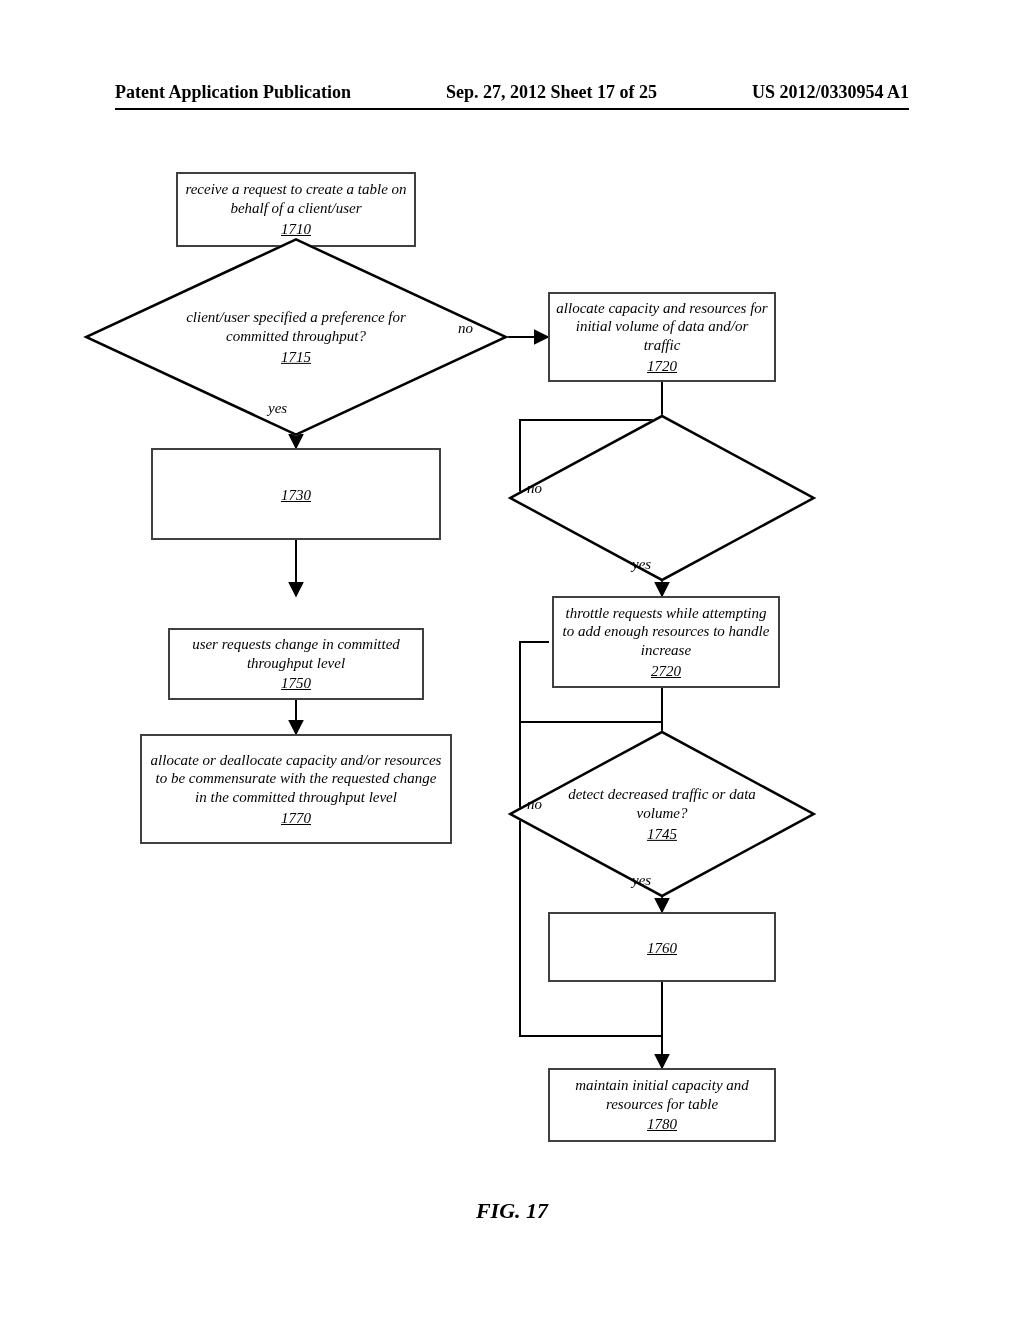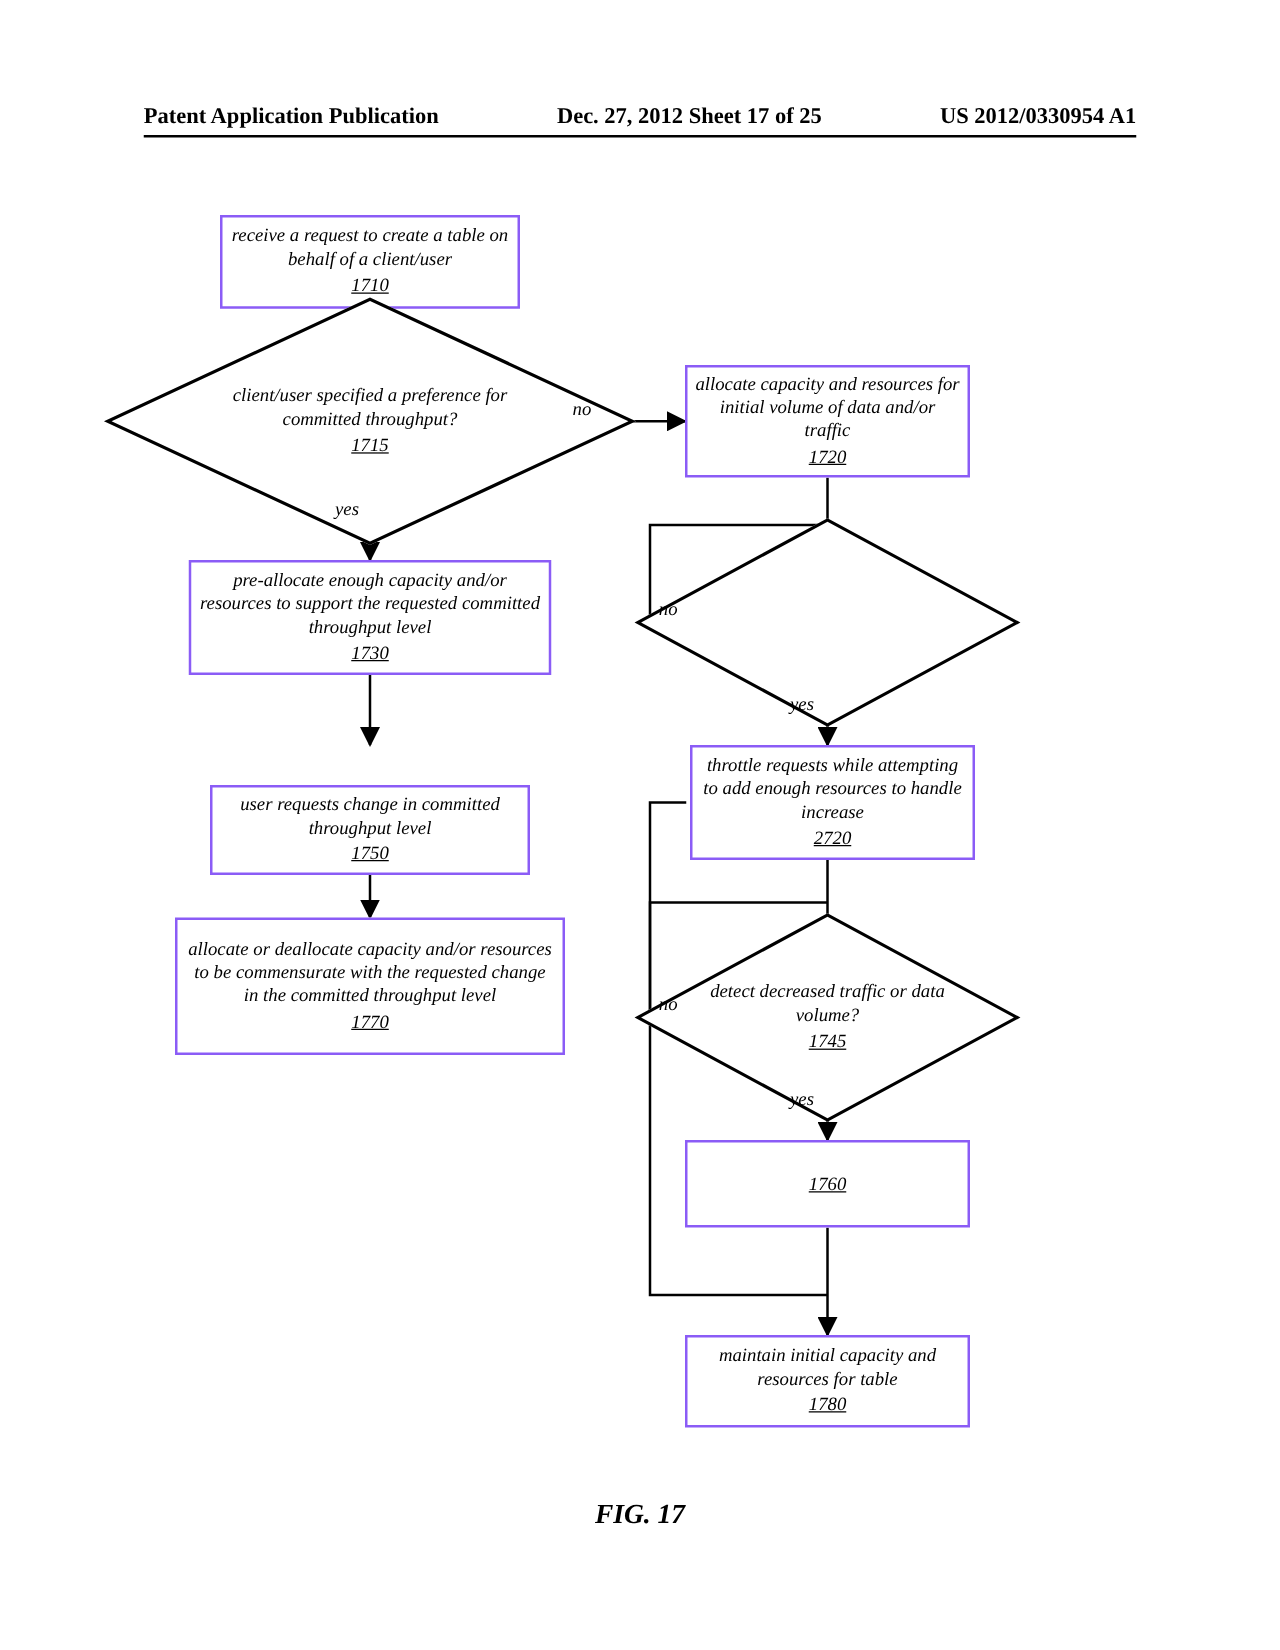--- a/index.html
+++ b/index.html
@@ -39,21 +39,21 @@
     right: 0;
     text-align: center;
     top: 1198px;
     font-style: italic;
     font-weight: bold;
     font-size: 22px;
   }
   
   .box {
     position: absolute;
-    border: 2px solid #8b5cf6;
+    border: 2px solid #404040;
     background: #fff;
     font-style: italic;
     font-size: 15px;
     text-align: center;
     display: flex;
     flex-direction: column;
     align-items: center;
     justify-content: center;
     line-height: 1.25;
     box-sizing: border-box;
@@ -105,21 +105,21 @@
     pointer-events: none;
   }
 </style>
 </head>
 <body>
 
 <div class="page">
 
   <div class="header">
     <span>Patent Application Publication</span>
-    <span>Dec. 27, 2012  Sheet 17 of 25</span>
+    <span>Sep. 27, 2012  Sheet 17 of 25</span>
     <span>US 2012/0330954 A1</span>
   </div>
   <div class="header-rule"></div>
 
   <svg class="connectors">
     <defs>
       <marker id="arrow" viewBox="0 0 10 10" refX="9" refY="5" markerWidth="8" markerHeight="8" orient="auto-start-reverse">
         <path d="M 0 0 L 10 5 L 0 10 z" fill="#000"></path>
       </marker>
     </defs>
@@ -171,21 +171,20 @@
     <span class="ref">1720</span>
   </div>
 
   <div class="diamond-wrap" style="left:555px; top:442px; width:214px; height:112px;">
     <div class="diamond" style="width:118px; height:118px; transform: translate(-50%,-50%) scaleX(1.85) rotate(45deg);"></div>
   </div>
   <div class="label" style="left:527px; top:480px;">no</div>
   <div class="label" style="left:632px; top:556px;">yes</div>
 
   <div class="box" style="left:151px; top:448px; width:290px; height:92px;">
-    <span>pre-allocate enough capacity and/or resources to support the requested committed throughput level</span>
     <span class="ref">1730</span>
   </div>
 
   <div class="box" style="left:552px; top:596px; width:228px; height:92px;">
     <span>throttle requests while attempting to add enough resources to handle increase</span>
     <span class="ref">2720</span>
   </div>
 
   <div class="diamond-wrap" style="left:555px; top:758px; width:214px; height:112px;text-decoration:underline;">
     <div class="diamond" style="width:118px; height:118px; transform: translate(-50%,-50%) scaleX(1.85) rotate(45deg);"></div>

